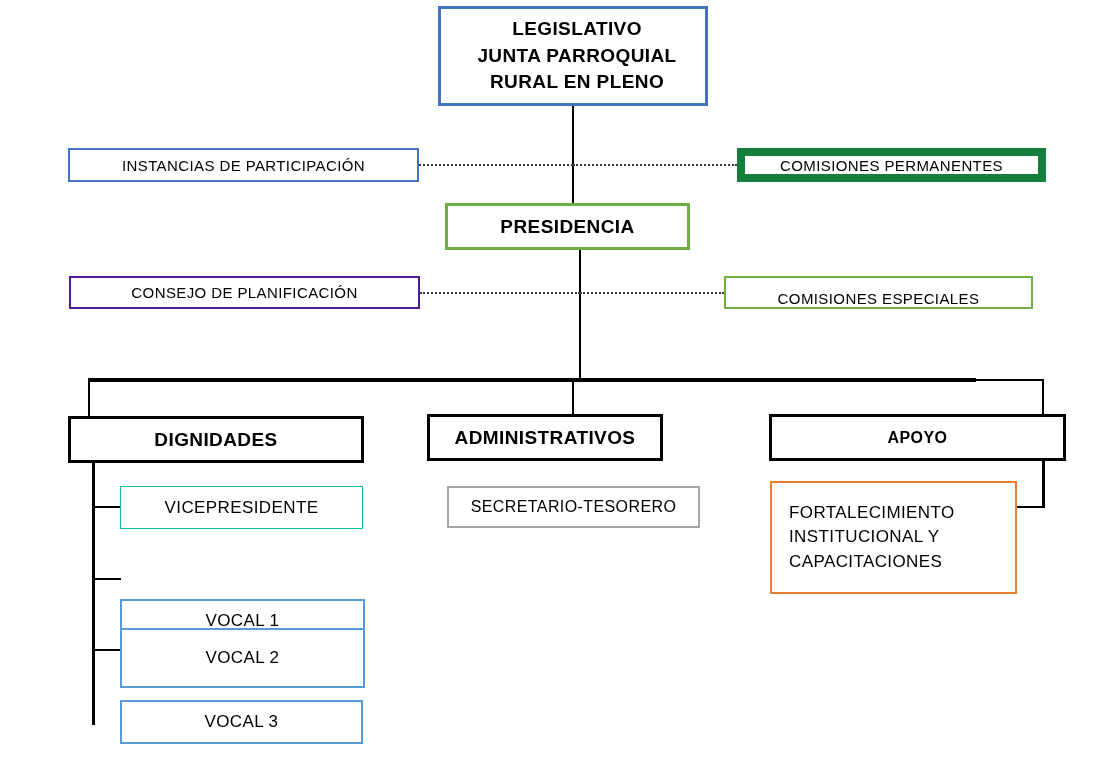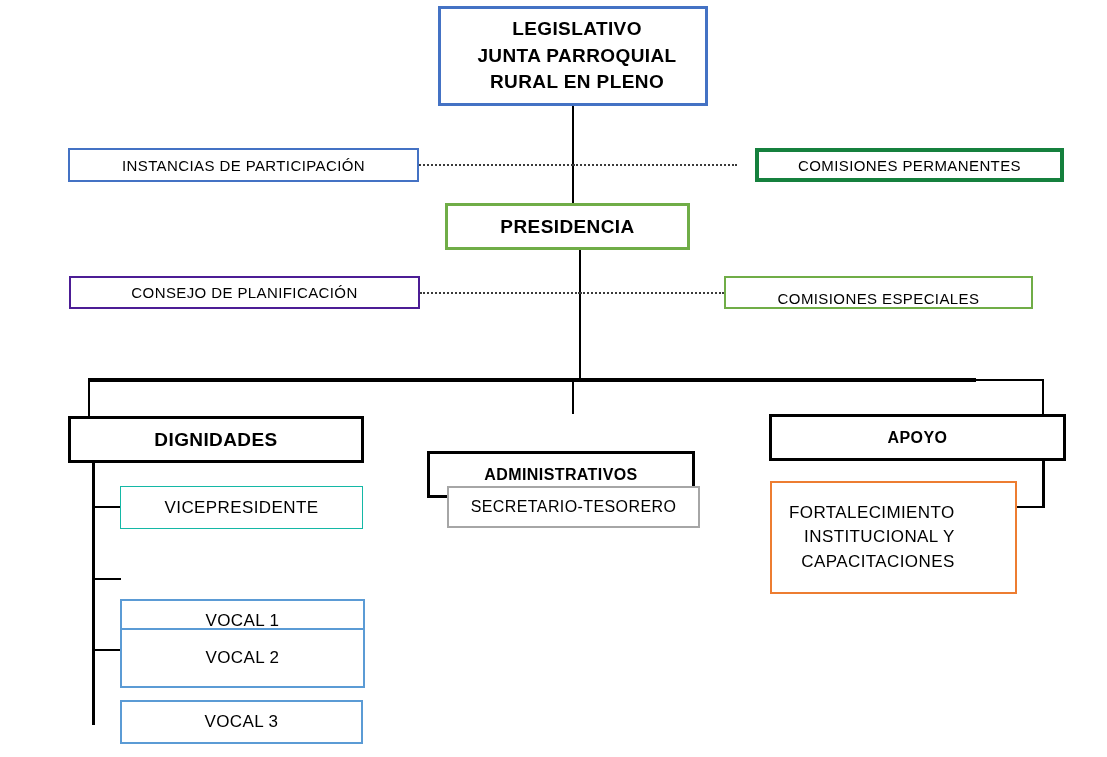--- a/index.html
+++ b/index.html
@@ -3,21 +3,21 @@
 <meta charset="utf-8">
 <style>
   html,body{margin:0;padding:0;background:#ffffff;}
   body{font-family:"Liberation Sans","DejaVu Sans",sans-serif;}
   #stage{position:relative;width:1107px;height:757px;background:#fff;overflow:hidden;}
 
   .box{position:absolute;box-sizing:border-box;background:#fff;display:flex;
        align-items:center;justify-content:center;text-align:center;color:#000;
        letter-spacing:.4px;z-index:5;}
   .box.bold{font-weight:bold;}
-  .box.left{justify-content:flex-start;text-align:right;}
+  .box.left{justify-content:flex-start;text-align:left;}
 
   .ln{position:absolute;background:#000;z-index:2;}
   .dot{position:absolute;z-index:2;border-top:2px dotted #3a3a3a;}
 
   .multiline{display:block;line-height:1.42;white-space:pre-line;}
 </style>
 </head>
 <body>
 
 <div id="stage">
@@ -54,41 +54,41 @@
   <div class="box bold" style="left:438px;top:6px;width:270px;height:100px;border:3px solid #4472C4;font-size:19px;padding-left:8px;">
     <span class="multiline">LEGISLATIVO
 JUNTA PARROQUIAL
 RURAL EN PLENO</span>
   </div>
 
   <div class="box" style="left:68px;top:148px;width:351px;height:34px;border:2px solid #4472C4;font-size:15px;">
     <span>INSTANCIAS DE PARTICIPACIÓN</span>
   </div>
 
-  <div class="box" style="left:737px;top:148px;width:309px;height:34px;border:4px solid #15803d;font-size:15px;margin-left:18px;">
+  <div class="box" style="left:737px;top:148px;width:309px;height:34px;border:8px solid #15803d;font-size:15px;">
     <span>COMISIONES  PERMANENTES</span>
   </div>
 
   <div class="box bold" style="left:445px;top:203px;width:245px;height:47px;border:3px solid #70AD47;font-size:19px;">
     <span>PRESIDENCIA</span>
   </div>
 
   <div class="box" style="left:69px;top:276px;width:351px;height:33px;border:2px solid #4c1d95;font-size:15px;">
     <span>CONSEJO DE PLANIFICACIÓN</span>
   </div>
 
   <div class="box" style="left:724px;top:276px;width:309px;height:33px;border:2px solid #70AD47;font-size:15px;align-items:flex-end;">
     <span>COMISIONES  ESPECIALES</span>
   </div>
 
   <div class="box bold" style="left:68px;top:416px;width:296px;height:47px;border:3px solid #000;font-size:19px;">
     <span>DIGNIDADES</span>
   </div>
 
-  <div class="box bold" style="left:427px;top:414px;width:268px;height:47px;border:3px solid #000;font-size:16px;margin-top:37px;">
+  <div class="box bold" style="left:427px;top:414px;width:236px;height:47px;border:3px solid #000;font-size:19px;">
     <span>ADMINISTRATIVOS</span>
   </div>
 
   <div class="box bold" style="left:769px;top:414px;width:297px;height:47px;border:3px solid #000;font-size:16px;">
     <span>APOYO</span>
   </div>
 
   <div class="box" style="left:120px;top:486px;width:243px;height:43px;border:1px solid #14b8a6;font-size:17px;">
     <span>VICEPRESIDENTE</span>
   </div>

